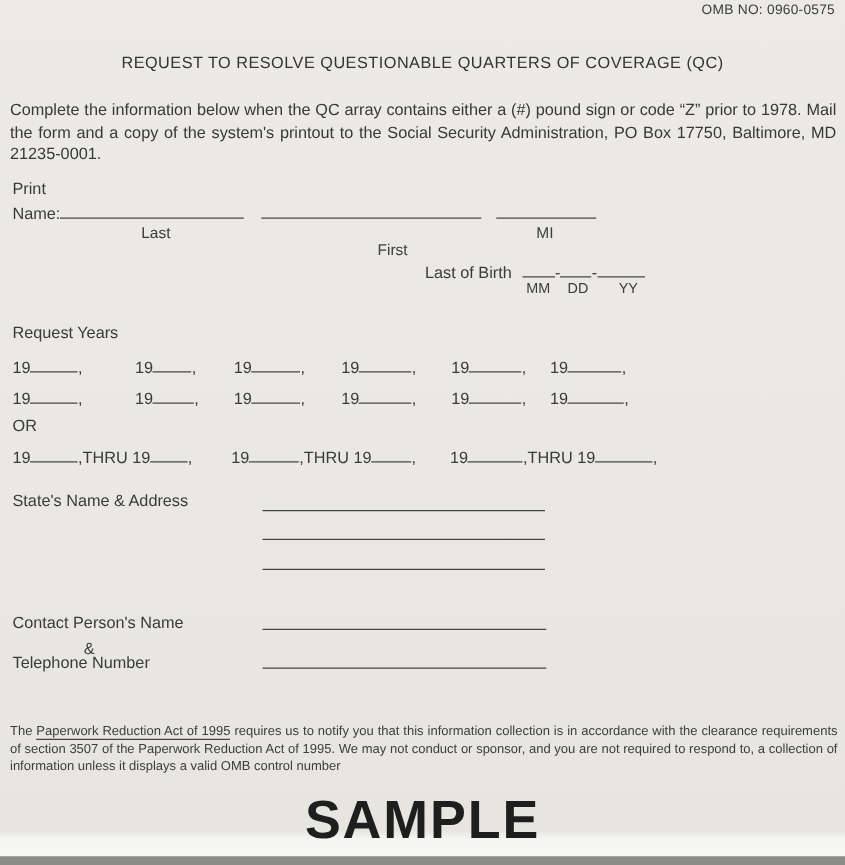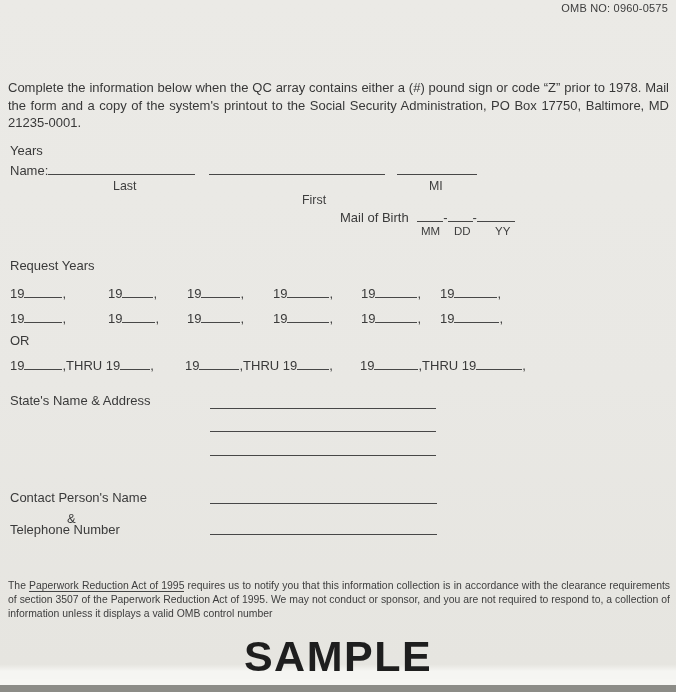--- a/index.html
+++ b/index.html
@@ -28,33 +28,34 @@
   .edge-white{position:absolute;left:0;top:679px;width:676px;height:6px;background:#f6f6f3;}
   .edge-dark{position:absolute;left:0;top:685px;width:676px;height:7px;background:#8c8c87;}
 </style>
 </head>
 <body>
 
 <div class="page">
 
   <div class="omb">OMB NO: 0960-0575</div>
 
+  <div class="title">REQUEST TO RESOLVE QUESTIONABLE QUARTERS OF COVERAGE (QC)</div>
 
   <p class="intro">Complete the information below when the QC array contains either a (#) pound sign or code “Z” prior to 1978. Mail the form and a copy of the system's printout to the Social Security Administration, PO Box 17750, Baltimore, MD 21235-0001.</p>
 
-  <div class="abs" style="left:10px;top:143px;">Years</div>
+  <div class="abs" style="left:10px;top:143px;">Print</div>
   <div class="abs" style="left:10px;top:162px;">
     <span>Name:</span><span class="ul" style="width:147px;"></span><span class="ul" style="width:176px;margin-left:14px;"></span><span class="ul" style="width:80px;margin-left:12px;"></span>
   </div>
   <span class="abs sub" style="left:113px;top:179px;">Last</span>
   <span class="abs sub" style="left:302px;top:193px;">First</span>
   <span class="abs sub" style="left:429px;top:179px;">MI</span>
 
   <div class="abs" style="left:340px;top:209px;">
-    <span>Mail of Birth</span>
+    <span>Last of Birth</span>
     <span class="ul" style="width:26px;margin-left:5px;"></span><span>-</span><span class="ul" style="width:25px;"></span><span>-</span><span class="ul" style="width:38px;"></span>
   </div>
   <span class="abs tiny" style="left:421px;top:225px;text-align:right;">MM</span>
   <span class="abs tiny" style="left:454px;top:225px;">DD</span>
   <span class="abs tiny" style="left:495px;top:225px;">YY</span>
 
   <div class="abs" style="left:10px;top:258px;">Request Years</div>
 
   <span class="abs" style="left:10px;top:285px;"><span>19</span><span class="ul" style="width:38px;"></span><span>,</span></span>
   <span class="abs" style="left:108px;top:285px;"><span>19</span><span class="ul" style="width:31px;"></span><span>,</span></span>

